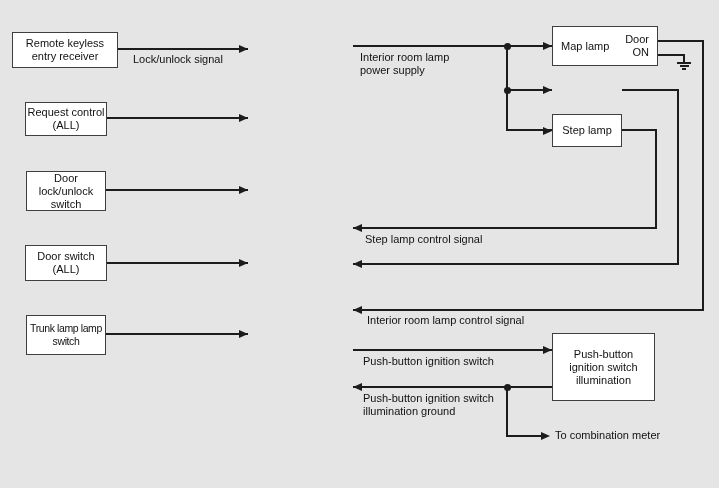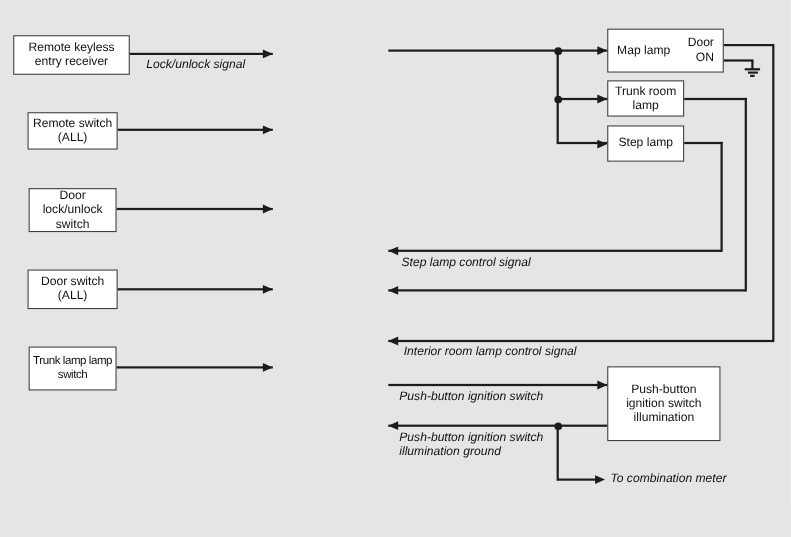--- a/index.html
+++ b/index.html
@@ -20,35 +20,35 @@
   .hline{position:absolute;height:2px;background:#1c1c1c;}
   .vline{position:absolute;width:2px;background:#1c1c1c;}
   .arr-r{position:absolute;width:0;height:0;
     border-top:4.5px solid transparent;border-bottom:4.5px solid transparent;
     border-left:9px solid #1c1c1c;}
   .arr-l{position:absolute;width:0;height:0;
     border-top:4.5px solid transparent;border-bottom:4.5px solid transparent;
     border-right:9px solid #1c1c1c;}
   .dot{position:absolute;width:7px;height:7px;border-radius:50%;background:#1c1c1c;}
   .lbl{position:absolute;line-height:13px;white-space:nowrap;}
-  .lbl span{display:block;font-style:italic;}
+  .lbl span{display:block;}
   .gndbar{position:absolute;height:2px;background:#1c1c1c;}
 </style>
 </head>
 <body>
 
 <div class="diagram">
 
   <div class="box" style="left:12px;top:32px;width:106px;height:36px">
     <span>Remote keyless</span>
     <span>entry receiver</span>
   </div>
 
   <div class="box" style="left:25px;top:102px;width:82px;height:34px">
-    <span>Remote switch</span>
+    <span>Request control</span>
     <span>(ALL)</span>
   </div>
 
   <div class="box" style="left:26px;top:171px;width:80px;height:40px">
     <span>Door</span>
     <span>lock/unlock</span>
     <span>switch</span>
   </div>
 
   <div class="box" style="left:25px;top:245px;width:82px;height:36px">
@@ -63,24 +63,20 @@
 
 
   <div class="box maplamp" style="left:552px;top:26px;width:106px;height:40px">
     <span>Map lamp</span>
     <span class="door">
       <span>Door</span>
       <span>ON</span>
     </span>
   </div>
 
-  <div class="box" style="left:552px;top:73px;width:70px;height:33px">
-    <span>Trunk room</span>
-    <span>lamp</span>
-  </div>
 
   <div class="box" style="left:552px;top:333px;width:103px;height:68px">
     <span>Push-button</span>
     <span>ignition switch</span>
     <span>illumination</span>
   </div>
 
   <div class="box" style="left:552px;top:114px;width:70px;height:33px">
     <span>Step lamp</span>
   </div>
@@ -99,20 +95,24 @@
 
   <div class="hline" style="left:107px;top:262px;width:141px"></div>
   <div class="arr-r" style="left:239px;top:258.5px"></div>
 
   <div class="hline" style="left:106px;top:333px;width:142px"></div>
   <div class="arr-r" style="left:239px;top:329.5px"></div>
 
   <div class="hline" style="left:353px;top:45px;width:199px"></div>
   <div class="arr-r" style="left:543px;top:41.5px"></div>
   <div class="dot" style="left:503.5px;top:42.5px"></div>
+  <div class="lbl" style="left:360px;top:51px">
+    <span>Interior room lamp</span>
+    <span>power supply</span>
+  </div>
 
   <div class="vline" style="left:506px;top:45px;height:86px"></div>
   <div class="dot" style="left:503.5px;top:86.5px"></div>
 
   <div class="hline" style="left:507px;top:89px;width:45px"></div>
   <div class="arr-r" style="left:543px;top:85.5px"></div>
 
   <div class="hline" style="left:507px;top:129px;width:45px"></div>
   <div class="arr-r" style="left:543px;top:126.5px"></div>
 

